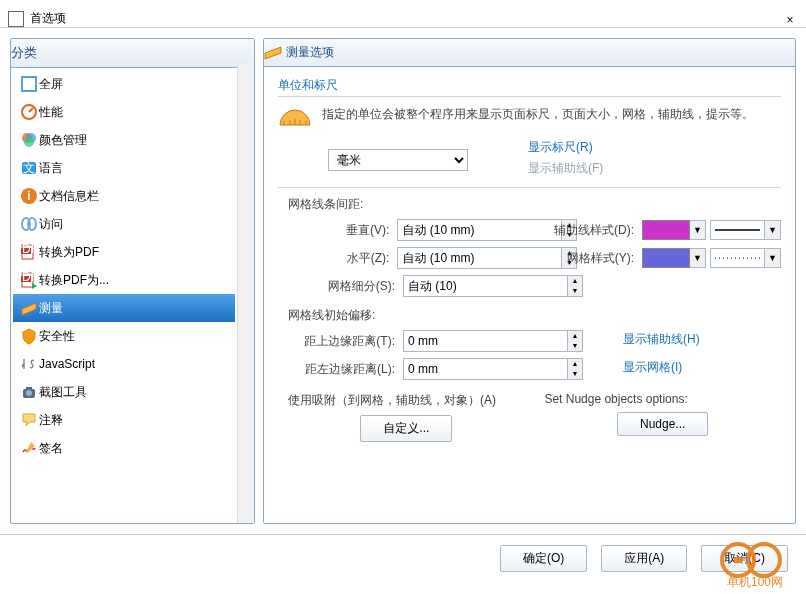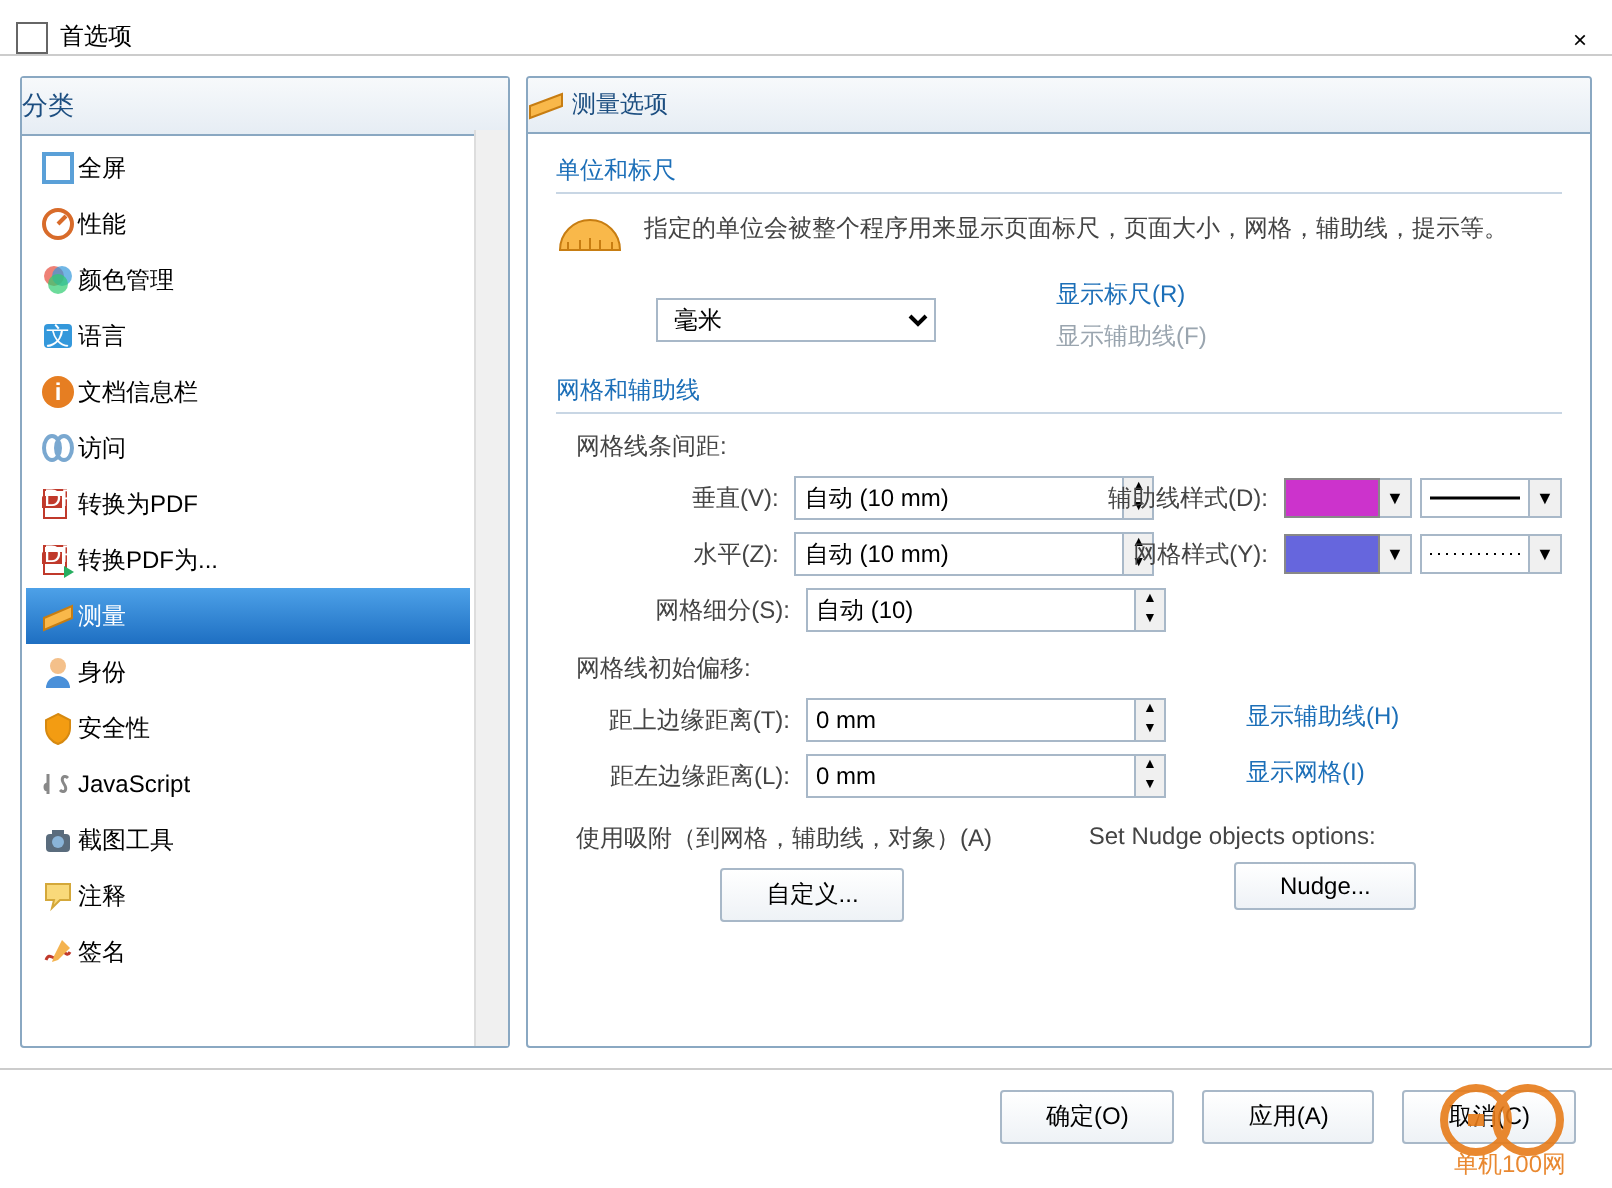--- a/index.html
+++ b/index.html
@@ -143,29 +143,20 @@
           <span class="ico">
             <svg width="18" height="18">
               <path d="M2 16 L2 10 L16 4 L16 10 Z" fill="#f9b84a" stroke="#c77d12"></path>
             </svg>
           </span>
           <span>测量</span>
         </div>
         <div class="item">
           <span class="ico">
             <svg width="18" height="18">
-              <circle cx="9" cy="6" r="4" fill="#f4c08a"></circle>
-              <path d="M3 17 a6 6 0 0 1 12 0 z" fill="#4a90d9"></path>
-            </svg>
-          </span>
-          <span>身份</span>
-        </div>
-        <div class="item">
-          <span class="ico">
-            <svg width="18" height="18">
               <path d="M9 2 L15 5 L15 9 C15 13 12 16 9 17 C6 16 3 13 3 9 L3 5 Z" fill="#f39c12" stroke="#d68910"></path>
             </svg>
           </span>
           <span>安全性</span>
         </div>
         <div class="item">
           <span class="ico">
             <svg width="18" height="18">
               <path d="M4 4 L4 14 M4 9 C 2 9 2 12 4 12 M14 6 C12 4 10 6 12 9 C14 12 12 14 10 12" fill="none" stroke="#888" stroke-width="1.5"></path>
             </svg>
@@ -231,21 +222,20 @@
       <div class="unit-text">指定的单位会被整个程序用来显示页面标尺，页面大小，网格，辅助线，提示等。</div>
     </div>
     <div class="row" style="margin-left:50px">
       <select><option>毫米</option></select>
       <div style="margin-left:60px">
         <div class="link-opt">显示标尺(R)</div>
         <div class="link-opt disabled">显示辅助线(F)</div>
       </div>
     </div>
 
-    <div class="section-lbl">网格和辅助线</div>
     <div class="hr"></div>
 
     <div class="grid-form">
       <div class="lbl">网格线条间距:</div>
 
       <div class="row">
         <div class="k">垂直(V):</div>
         <div class="spin">
             <input type="text" value="自动 (10 mm)" style="">
             <div class="btns">

